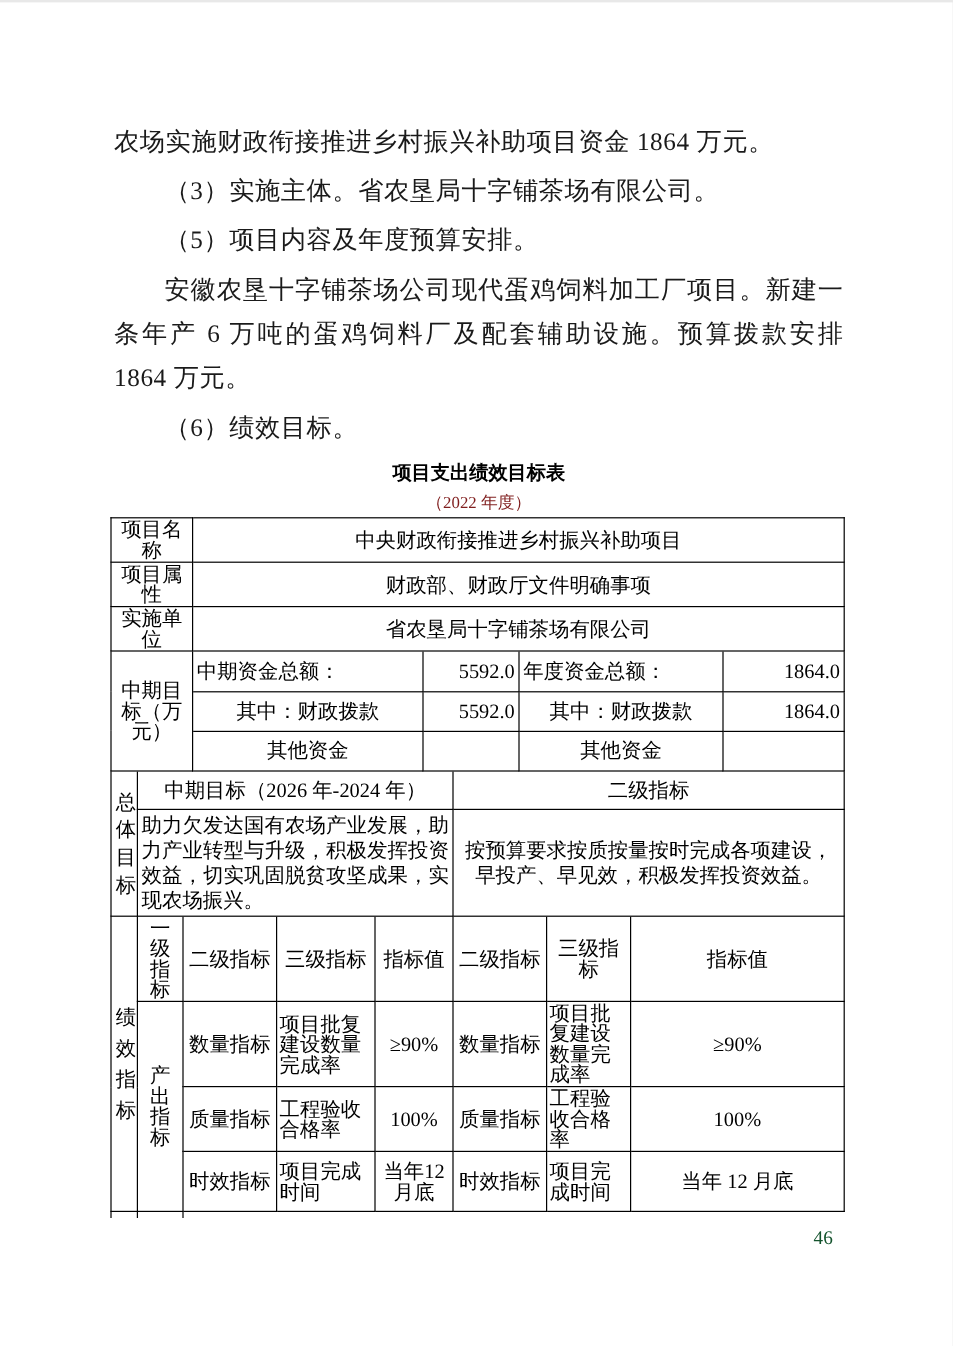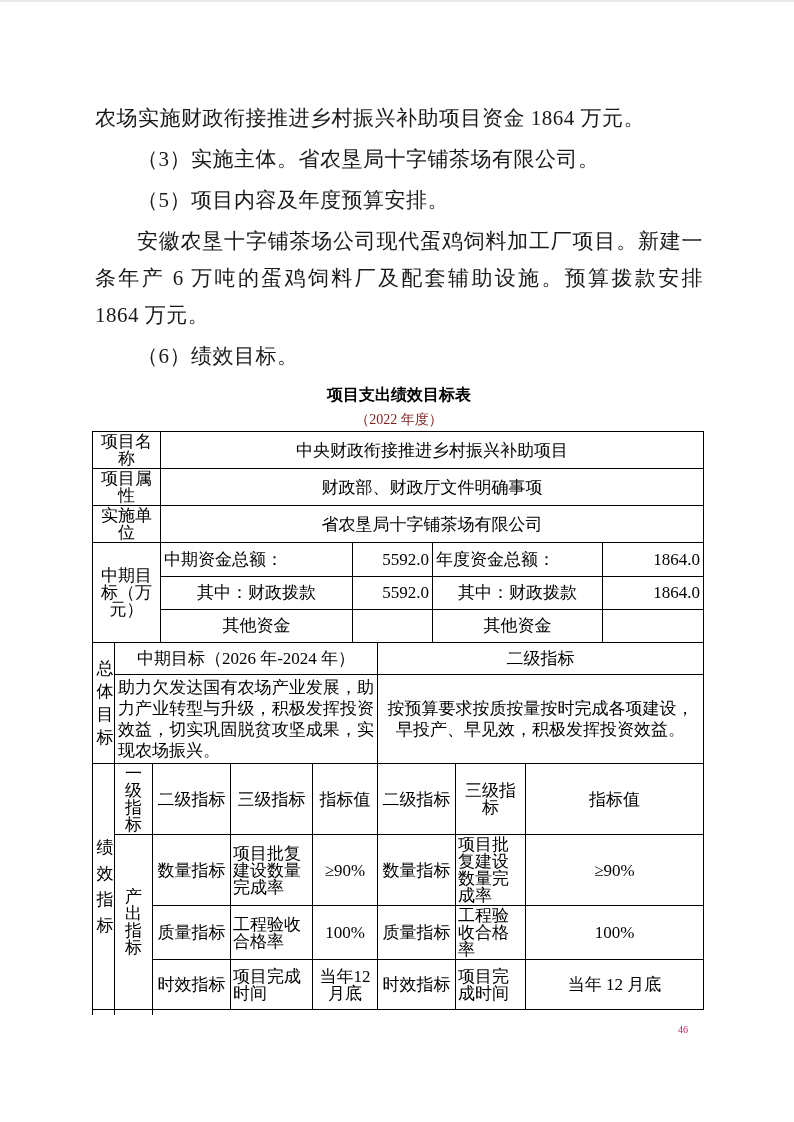--- a/index.html
+++ b/index.html
@@ -60,21 +60,21 @@
   .vtext.sp { line-height:26px; }
   td.goal-body {
     text-align:justify; padding:2px 3px; line-height:21px; vertical-align:middle;
   }
   td.goal-year { line-height:21px; }
   .blk { display:block; }
   
   .stub { position:absolute; width:1px; height:5px; background:#000; bottom:-5px; }
   .pageno {
     position:absolute; left:678px; top:1022px;
-    font-size:10px; color:#be185d;
+    font-size:16px; color:#14532d;
     font-family:"Liberation Serif","DejaVu Serif",serif;
   }
 </style>
 </head>
 <body>
 
 <div class="page">
   <div class="content">
 
     <p>农场实施财政衔接推进乡村振兴补助项目资金 1864 万元。</p>

